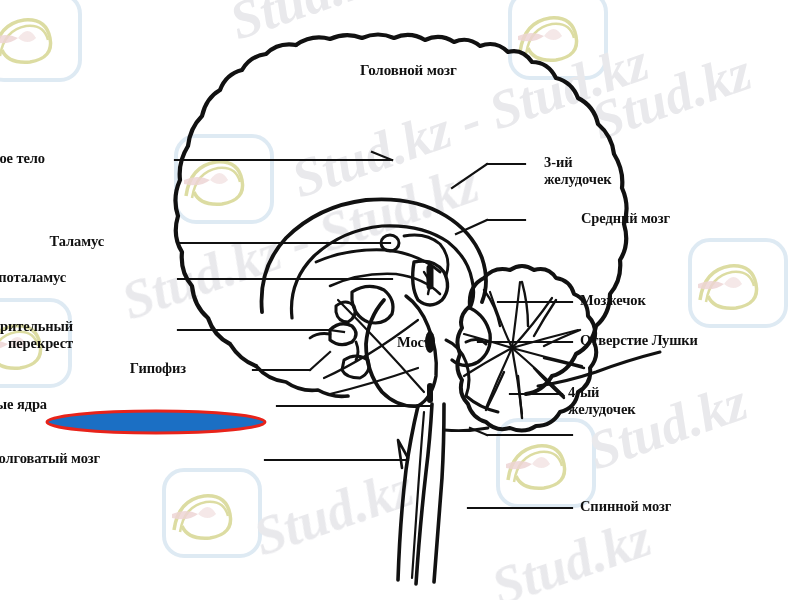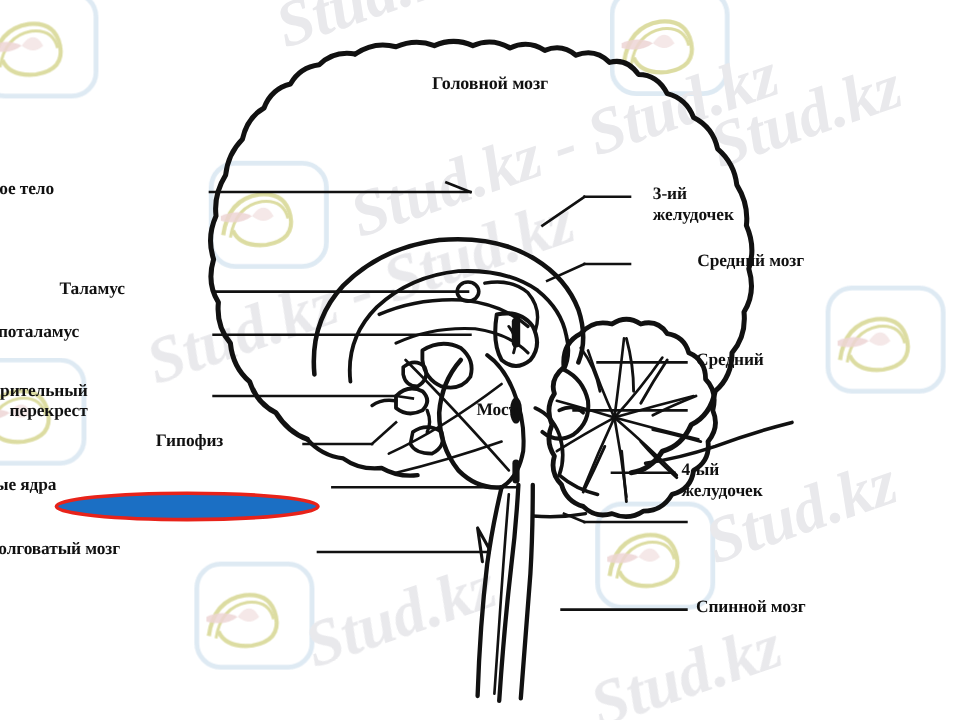--- a/index.html
+++ b/index.html
@@ -233,21 +233,22 @@
       <div class="lbl l" style="top: 233px; right: 696px;">Таламус</div>
       <div class="lbl l" style="top: 269px; right: 734px;">Гипоталамус</div>
       <div class="lbl l" style="top: 318px; right: 727px;">Зрительный
 перекрест</div>
       <div class="lbl l" style="top: 360px; right: 614px; margin-left: 28px;">Гипофиз</div>
       <div class="lbl l" style="top: 396px; right: 753px;">Основные тройничные ядра</div>
       <div class="lbl l" style="top: 450px; right: 700px;">Продолговатый мозг</div>
       <div class="lbl r" style="top: 154px; left: 544px;">3-ий
 желудочек</div>
       <div class="lbl r" style="top: 210px; left: 533px; margin-left: 48px;">Средний мозг</div>
-      <div class="lbl r" style="top: 292px; left: 580px;">Средний</div>
+      <div class="lbl r" style="top: 292px; left: 580px;">Мозжечок</div>
+      <div class="lbl r" style="top: 332px; left: 580px;">Отверстие Лушки</div>
       <div class="lbl r" style="top: 384px; left: 568px;">4-ый
 желудочек</div>
       <div class="lbl r" style="top: 498px; left: 580px;">Спинной мозг</div>
       <div class="lbl r t-title" style="left: 360px; top: 62px;">Головной мозг</div>
       <div class="lbl r" style="left: 397px; top: 334px;">Мост</div>
     </div>
 
 </div>
 
 </body></html>

